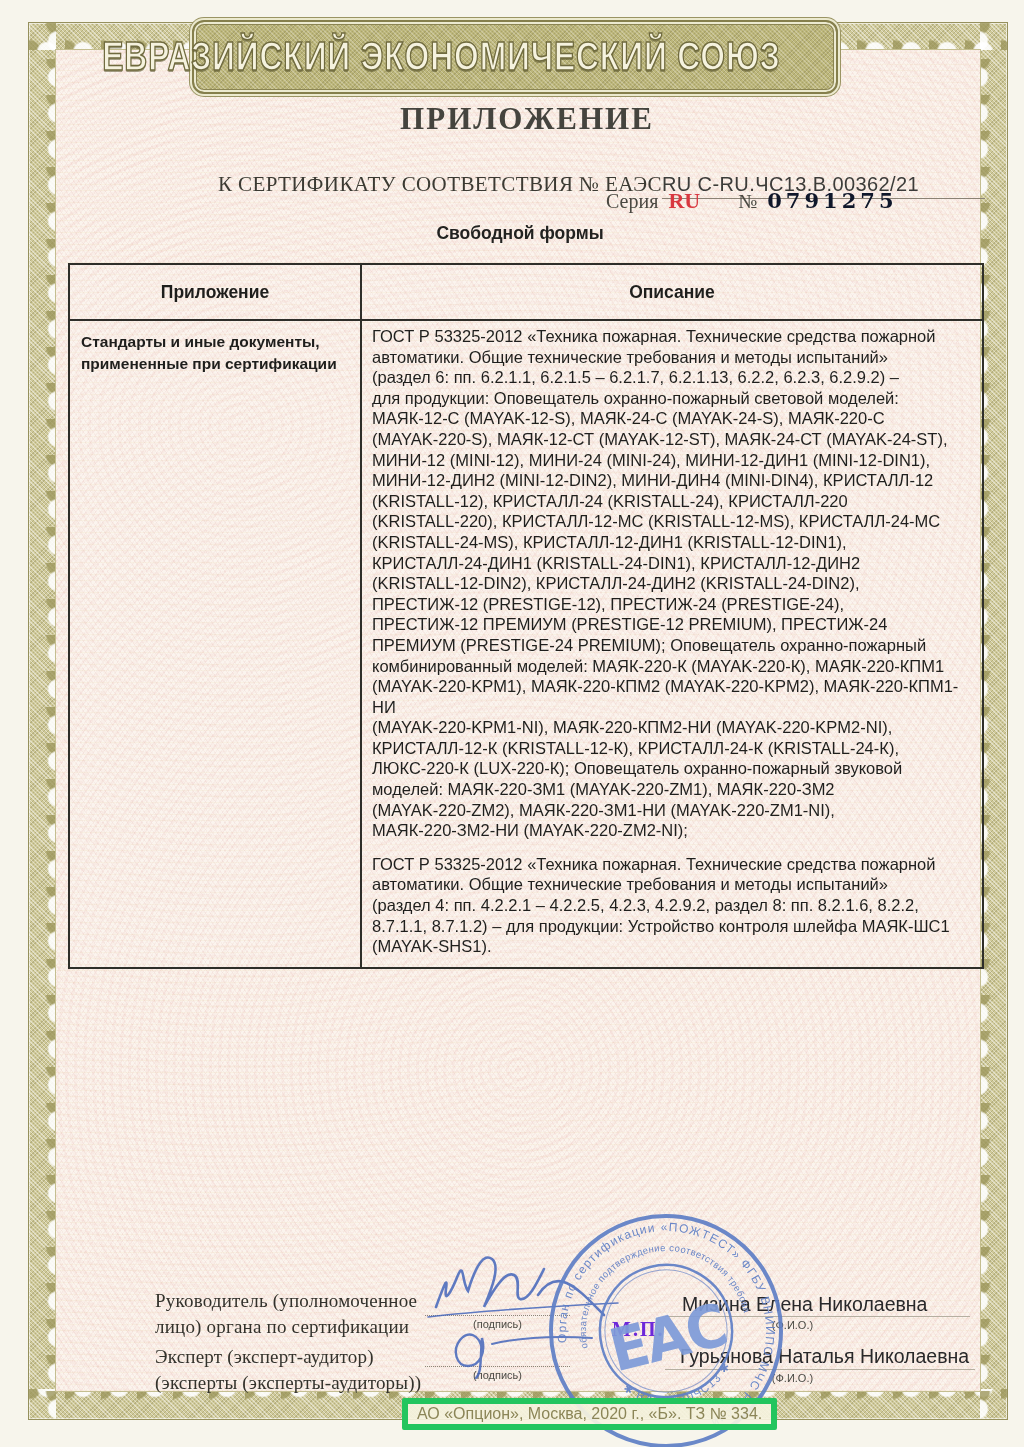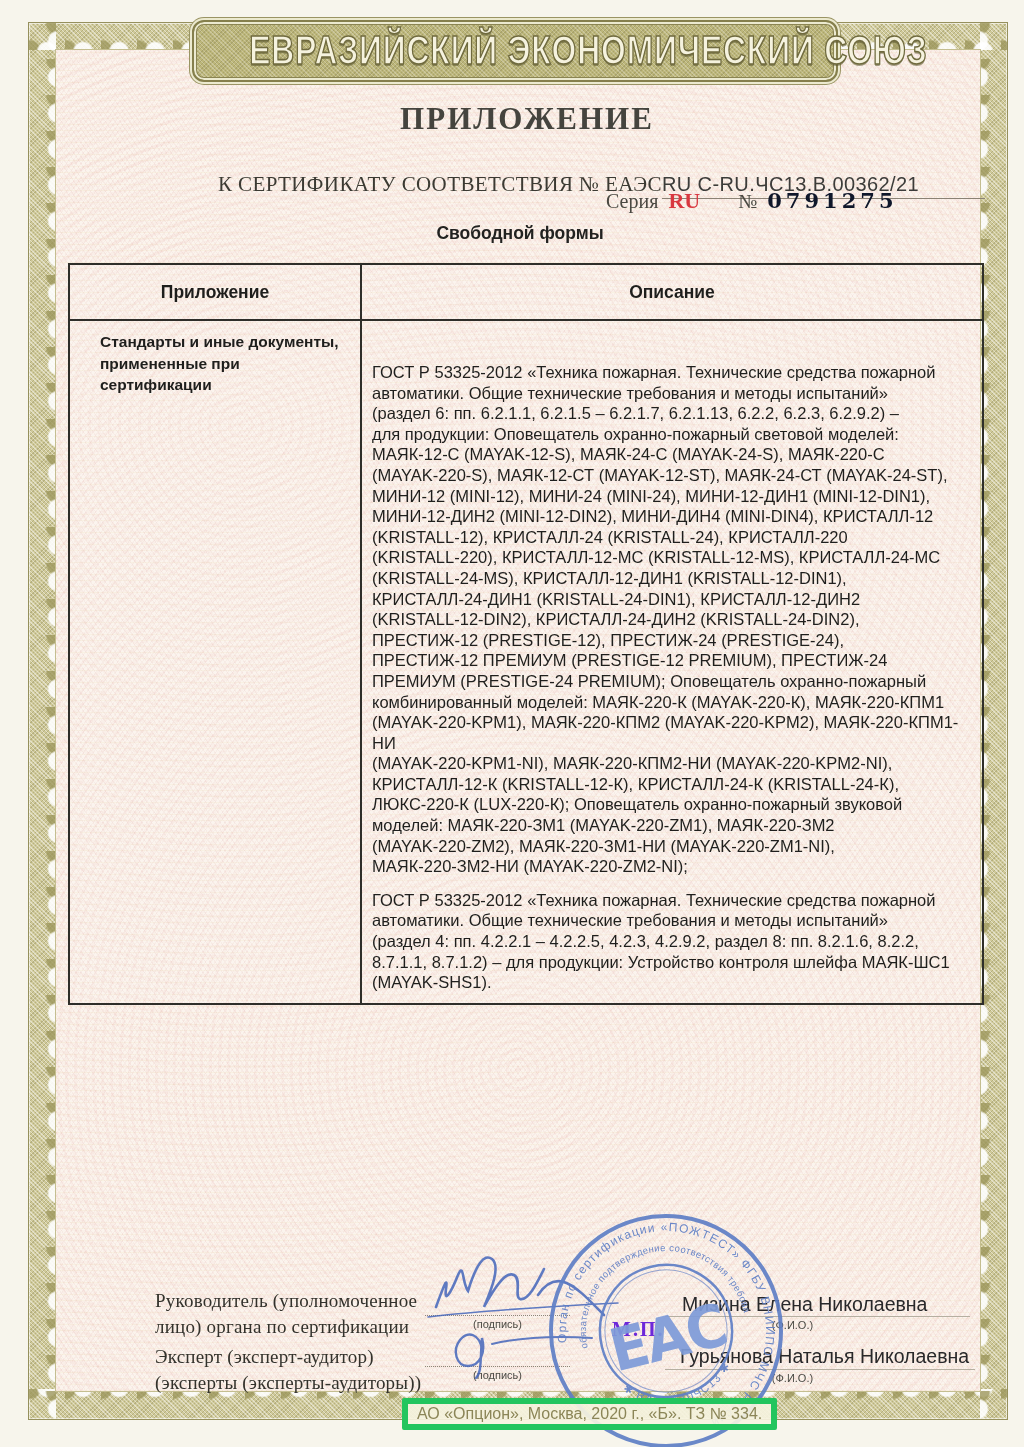--- a/index.html
+++ b/index.html
@@ -41,28 +41,28 @@
     background:
       repeating-radial-gradient(circle at 50% 76%, rgba(224,140,140,.06) 0 3px, transparent 3px 9px),
       repeating-radial-gradient(circle at 20% 28%, rgba(224,150,130,.05) 0 3px, transparent 3px 10px),
       repeating-linear-gradient(55deg, rgba(216,150,150,.10) 0 1px, transparent 1px 4px),
       repeating-linear-gradient(-55deg, rgba(216,150,150,.09) 0 1px, transparent 1px 4px),
       repeating-linear-gradient(0deg, rgba(232,212,140,.12) 0 1px, transparent 1px 6px),
       #fbf4ed;
     border:1px solid #c4be90;}
 
   
-  .banner{position:absolute;left:192px;top:20px;width:646px;height:62px;box-sizing:border-box;
+  .banner{position:absolute;left:192px;top:20px;width:646px;height:74px;box-sizing:border-box;
     background:
       repeating-linear-gradient(45deg, rgba(255,255,255,.25) 0 1px, transparent 1px 3px),
       repeating-linear-gradient(-45deg, rgba(110,104,58,.25) 0 1px, transparent 1px 3px),
       #bcb67a;
     border:2px solid #857f4c;border-radius:12px;
     box-shadow: inset 0 0 0 2px #ecead0, inset 0 0 0 3px #8a8452, 0 0 0 2px #eceacf, 0 0 0 3px #9a9463;
-    display:flex;align-items:center;justify-content:flex-start;}
+    display:flex;align-items:center;justify-content:flex-end;}
   .banner-text{font-weight:bold;font-size:37px;letter-spacing:1px;white-space:nowrap;
     color:#f5f2de;-webkit-text-stroke:1.4px #6f6a3e;text-shadow:0 1px 0 rgba(90,85,45,.55);
     transform:scale(.86,1.12);}
 
   
   .doc-title{position:absolute;left:0;top:101px;width:1054px;text-align:center;
     font-family:"Liberation Serif",serif;font-weight:bold;font-size:31px;letter-spacing:2px;color:#45443e;}
   .cert-line{position:absolute;left:218px;top:172px;width:767px;display:flex;align-items:baseline;}
   .cert-label{font-family:"Liberation Serif",serif;font-size:21px;color:#3b3a33;letter-spacing:.4px;white-space:nowrap;}
   .cert-number{flex:1;margin-left:0;font-size:20px;color:#3c3c3a;letter-spacing:.4px;
@@ -77,22 +77,22 @@
     font-weight:bold;font-size:17.5px;color:#222220;}
 
   
   .doc-table{position:absolute;left:68px;top:263px;width:916px;box-sizing:border-box;
     border:2px solid #2e2e29;background:rgba(255,255,255,.06);}
   .t-head{display:flex;border-bottom:2px solid #2e2e29;height:54px;}
   .t-body{display:flex;}
   .col-a{width:292px;border-right:2px solid #2e2e29;box-sizing:border-box;}
   .col-b{flex:1;box-sizing:border-box;}
   .th{display:flex;align-items:center;justify-content:center;font-weight:bold;font-size:17.5px;color:#1e1e1c;}
-  .cell-a{padding:10px 12px 14px 30px;font-weight:bold;font-size:15.5px;line-height:21.5px;color:#1e1e1c;white-space:pre-line;}
-  .cell-b{padding:5px 10px 10px 10px;font-size:16.5px;line-height:20.6px;color:#1f1f1d;margin-top:36px;}
+  .cell-a{padding:10px 12px 14px 11px;font-weight:bold;font-size:15.5px;line-height:21.5px;color:#1e1e1c;white-space:pre-line;}
+  .cell-b{padding:5px 10px 10px 10px;font-size:16.5px;line-height:20.6px;color:#1f1f1d;}
   .para{white-space:pre-line;}
   .para + .para{margin-top:13px;}
 
   
   .sig-label{position:absolute;font-family:"Liberation Serif",serif;font-size:19px;line-height:26px;
     color:#33322c;white-space:pre-line;letter-spacing:.2px;}
   .sig-line{position:absolute;border-bottom:1px dotted #8d867a;}
   .sig-caption{position:absolute;font-size:11px;color:#4b4a44;text-align:center;}
   .name{position:absolute;font-size:19.5px;color:#28282a;white-space:nowrap;}
   .name-line{position:absolute;border-bottom:1px solid #b5afa0;}

